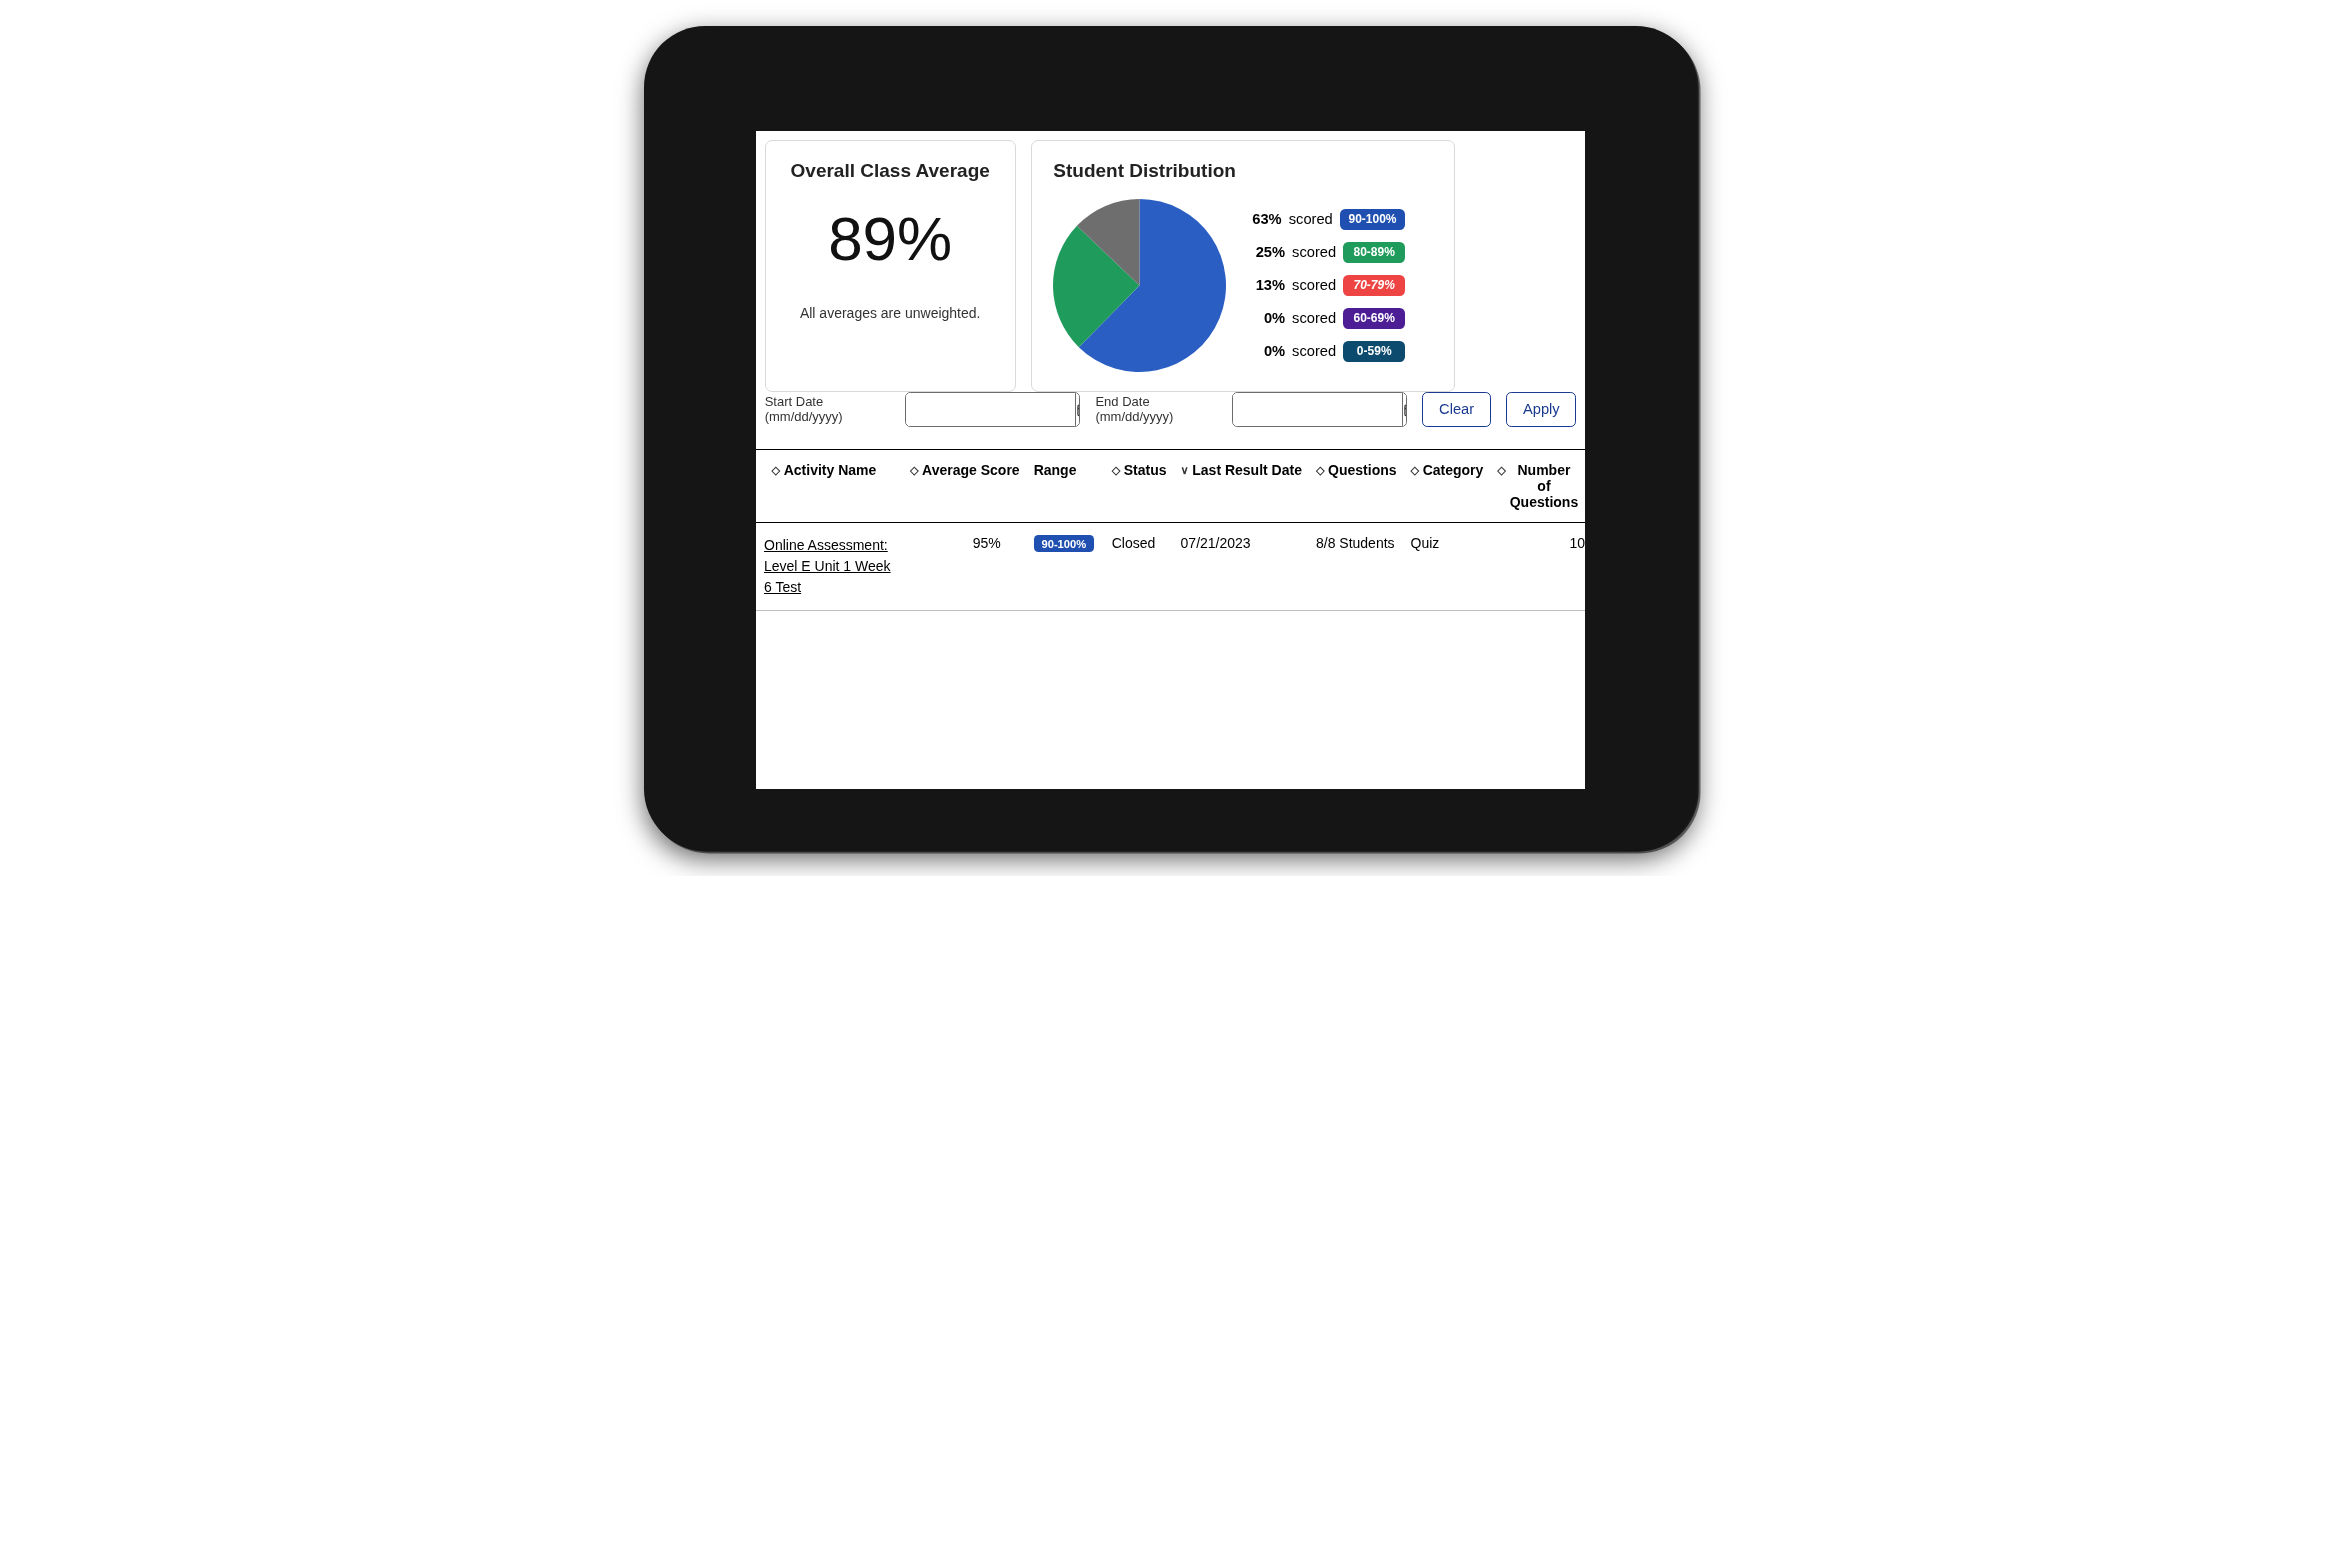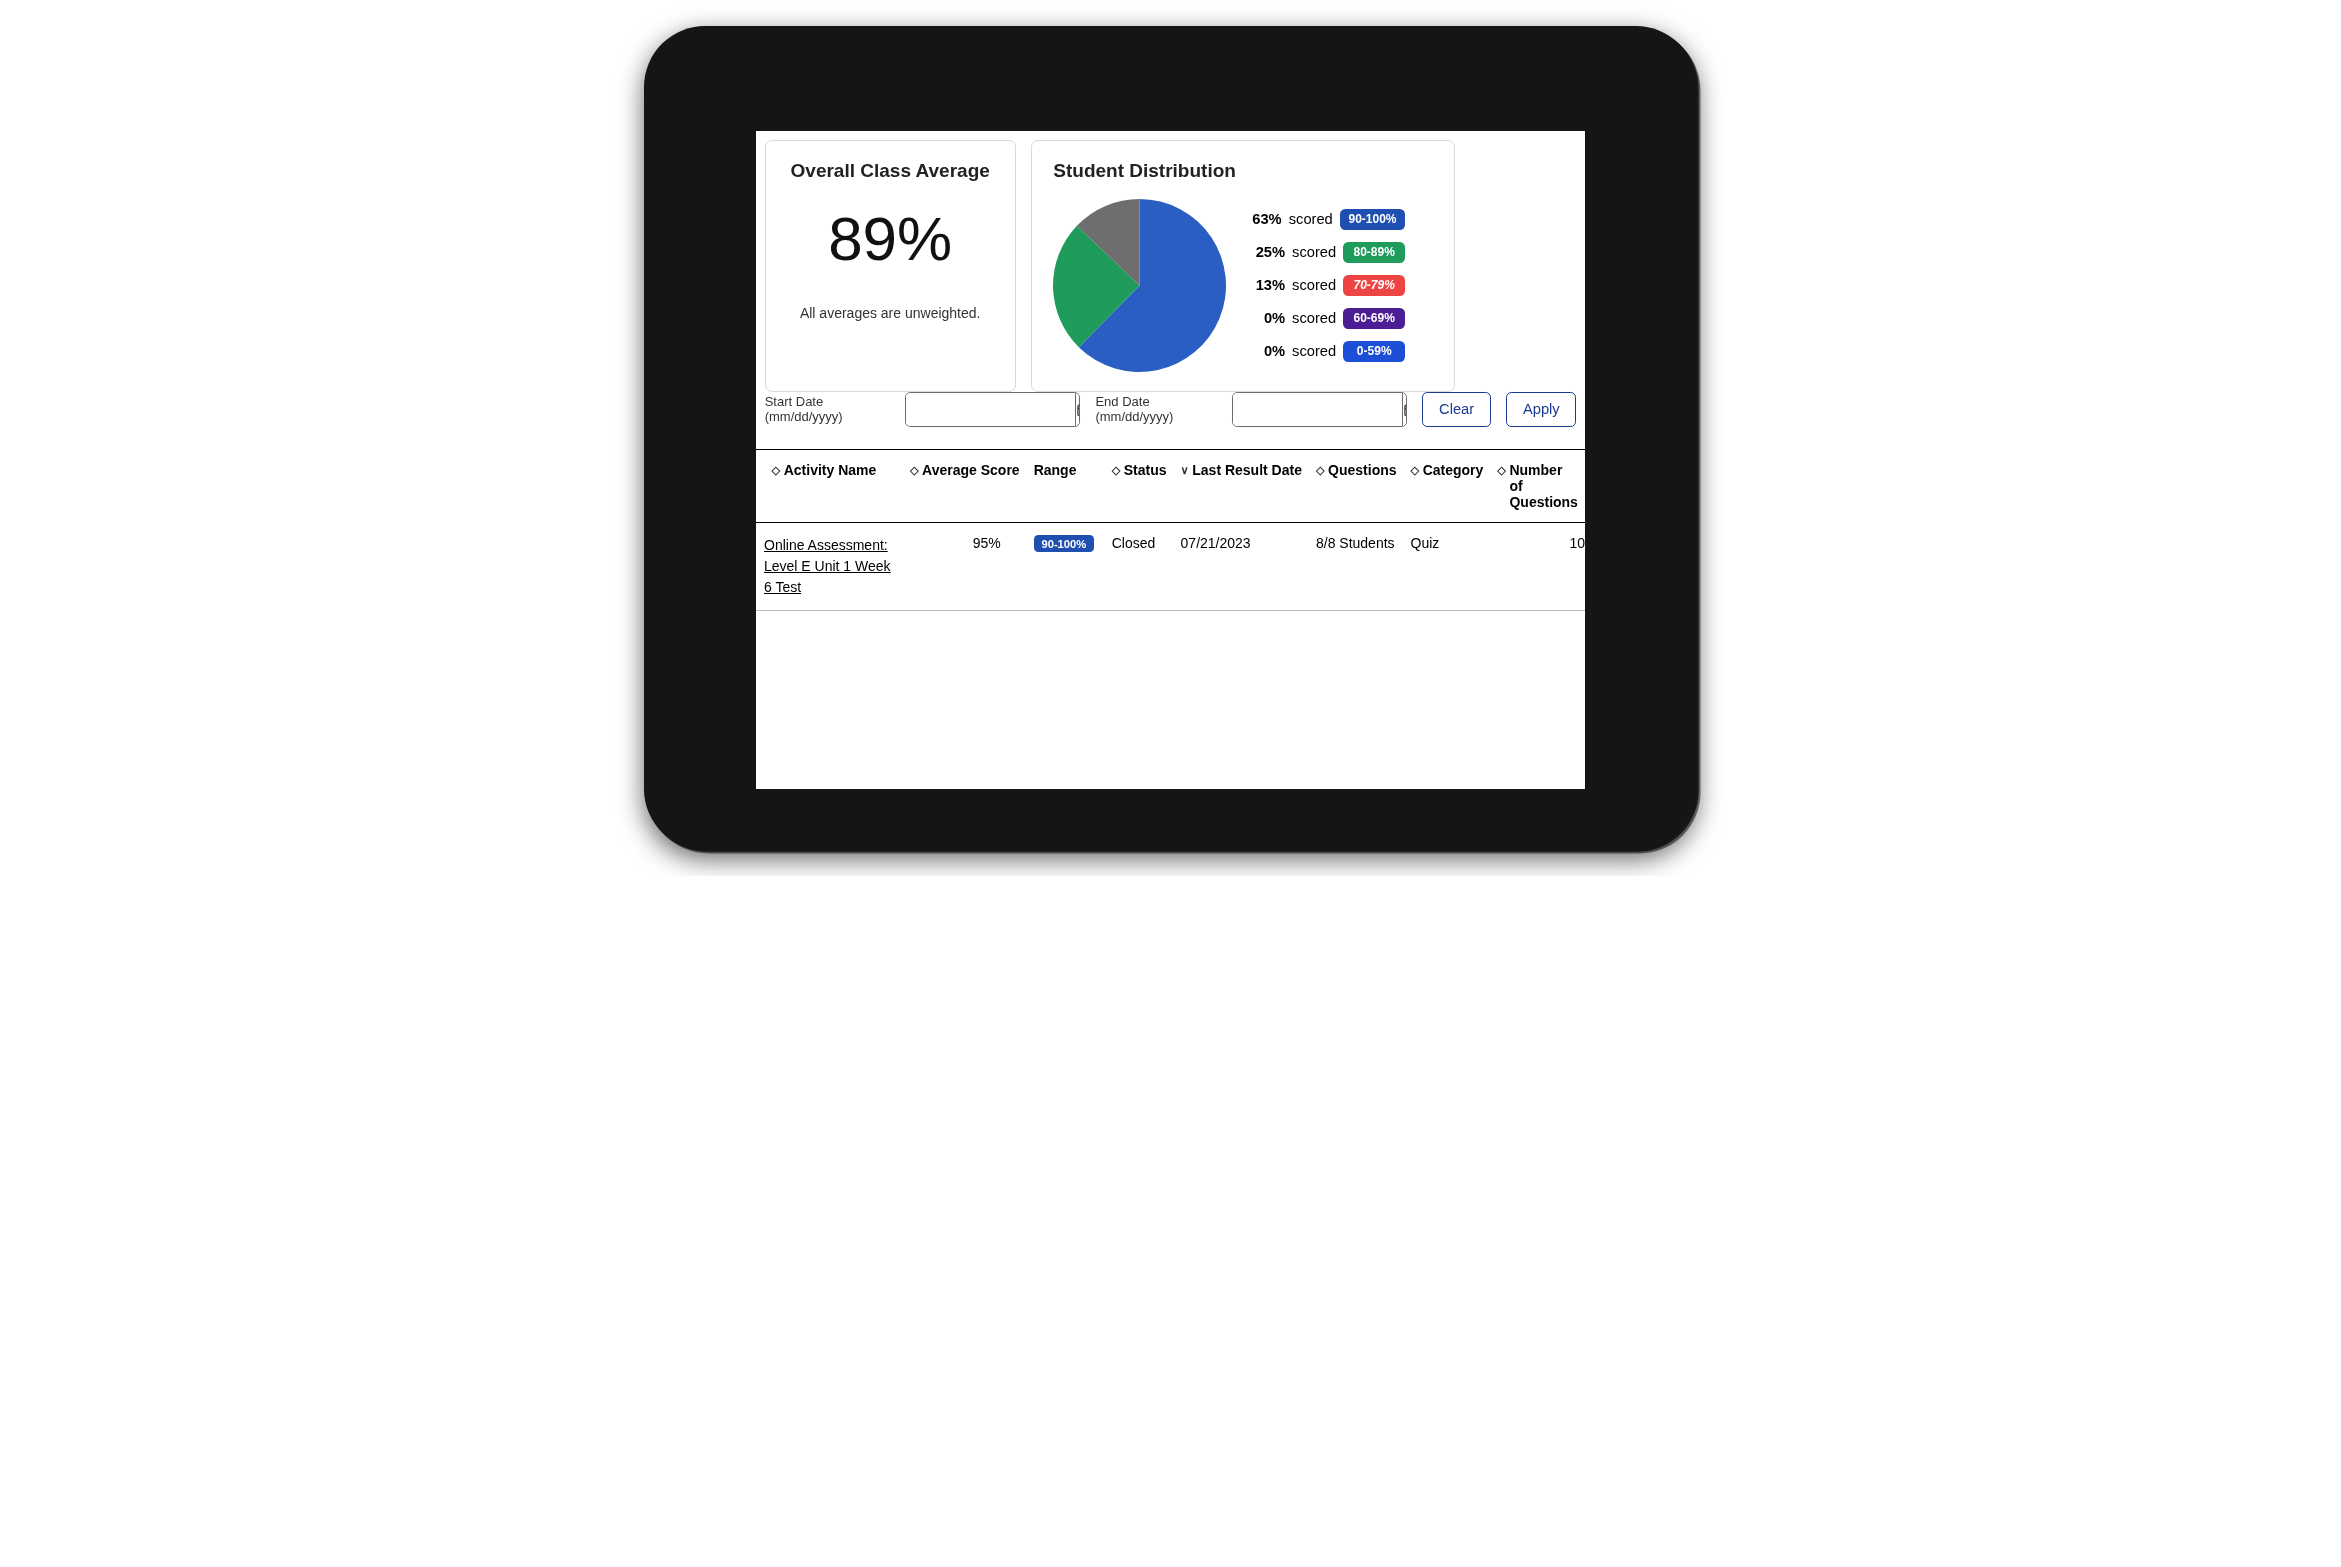--- a/index.html
+++ b/index.html
@@ -190,21 +190,21 @@
   td.range-cell { width: 78px; }
   td.num-cell { text-align: right; padding-right: 0; }
   .range-pill {
     display: inline-block;
     color: #fff;
     font-weight: 700;
     font-size: 11.2px;
     padding: 2.6px 7.8px;
     border-radius: 4.3px;
   }
-  .th-right { text-align: left; }
+  .th-right { text-align: center; }
 </style>
 </head>
 <body>
 
 <div class="device">
   <div class="screen">
 
     <div class="cards-row">
 
       <div class="card card-avg">
@@ -238,21 +238,21 @@
                 <span class="badge" style="background: #ef4444; font-style: italic;">70-79%</span>
               </div>
               <div class="legend-row">
                 <span class="pct">0%</span>
                 <span class="scored">scored</span>
                 <span class="badge" style="background: #4c1d95;">60-69%</span>
               </div>
               <div class="legend-row">
                 <span class="pct">0%</span>
                 <span class="scored">scored</span>
-                <span class="badge" style="background: #1d4ed8;">0-59%</span>
+                <span class="badge" style="background: #0c4a6e;">0-59%</span>
               </div>
             </div>
         </div>
       </div>
     </div>
 
 
     <div class="filters">
       <div class="date-field">
         <span>Start Date (mm/dd/yyyy)</span>

